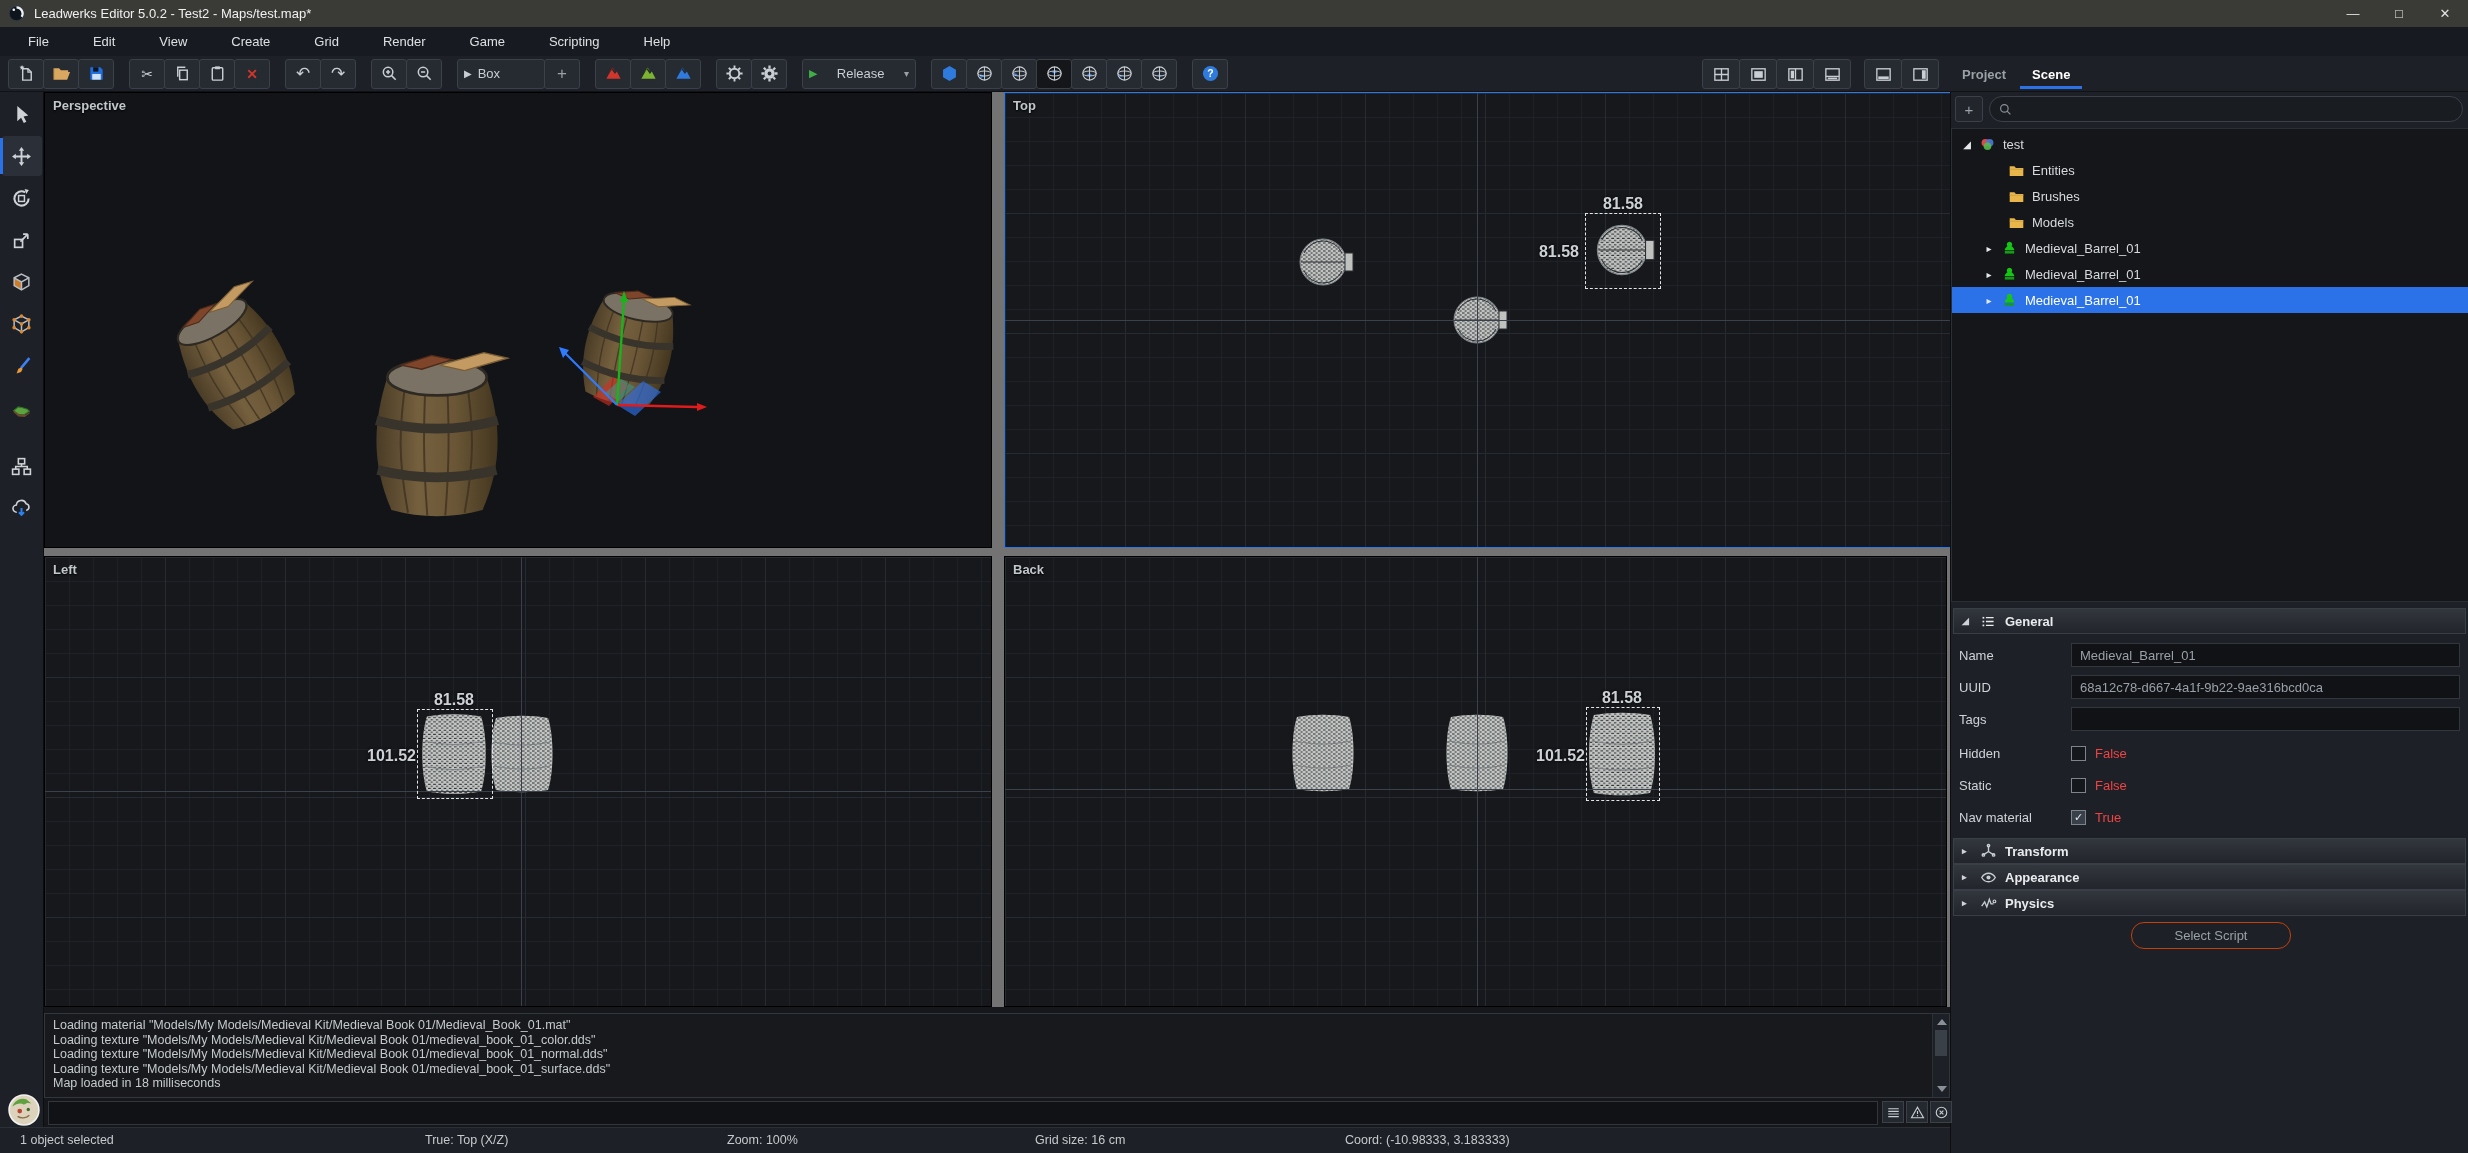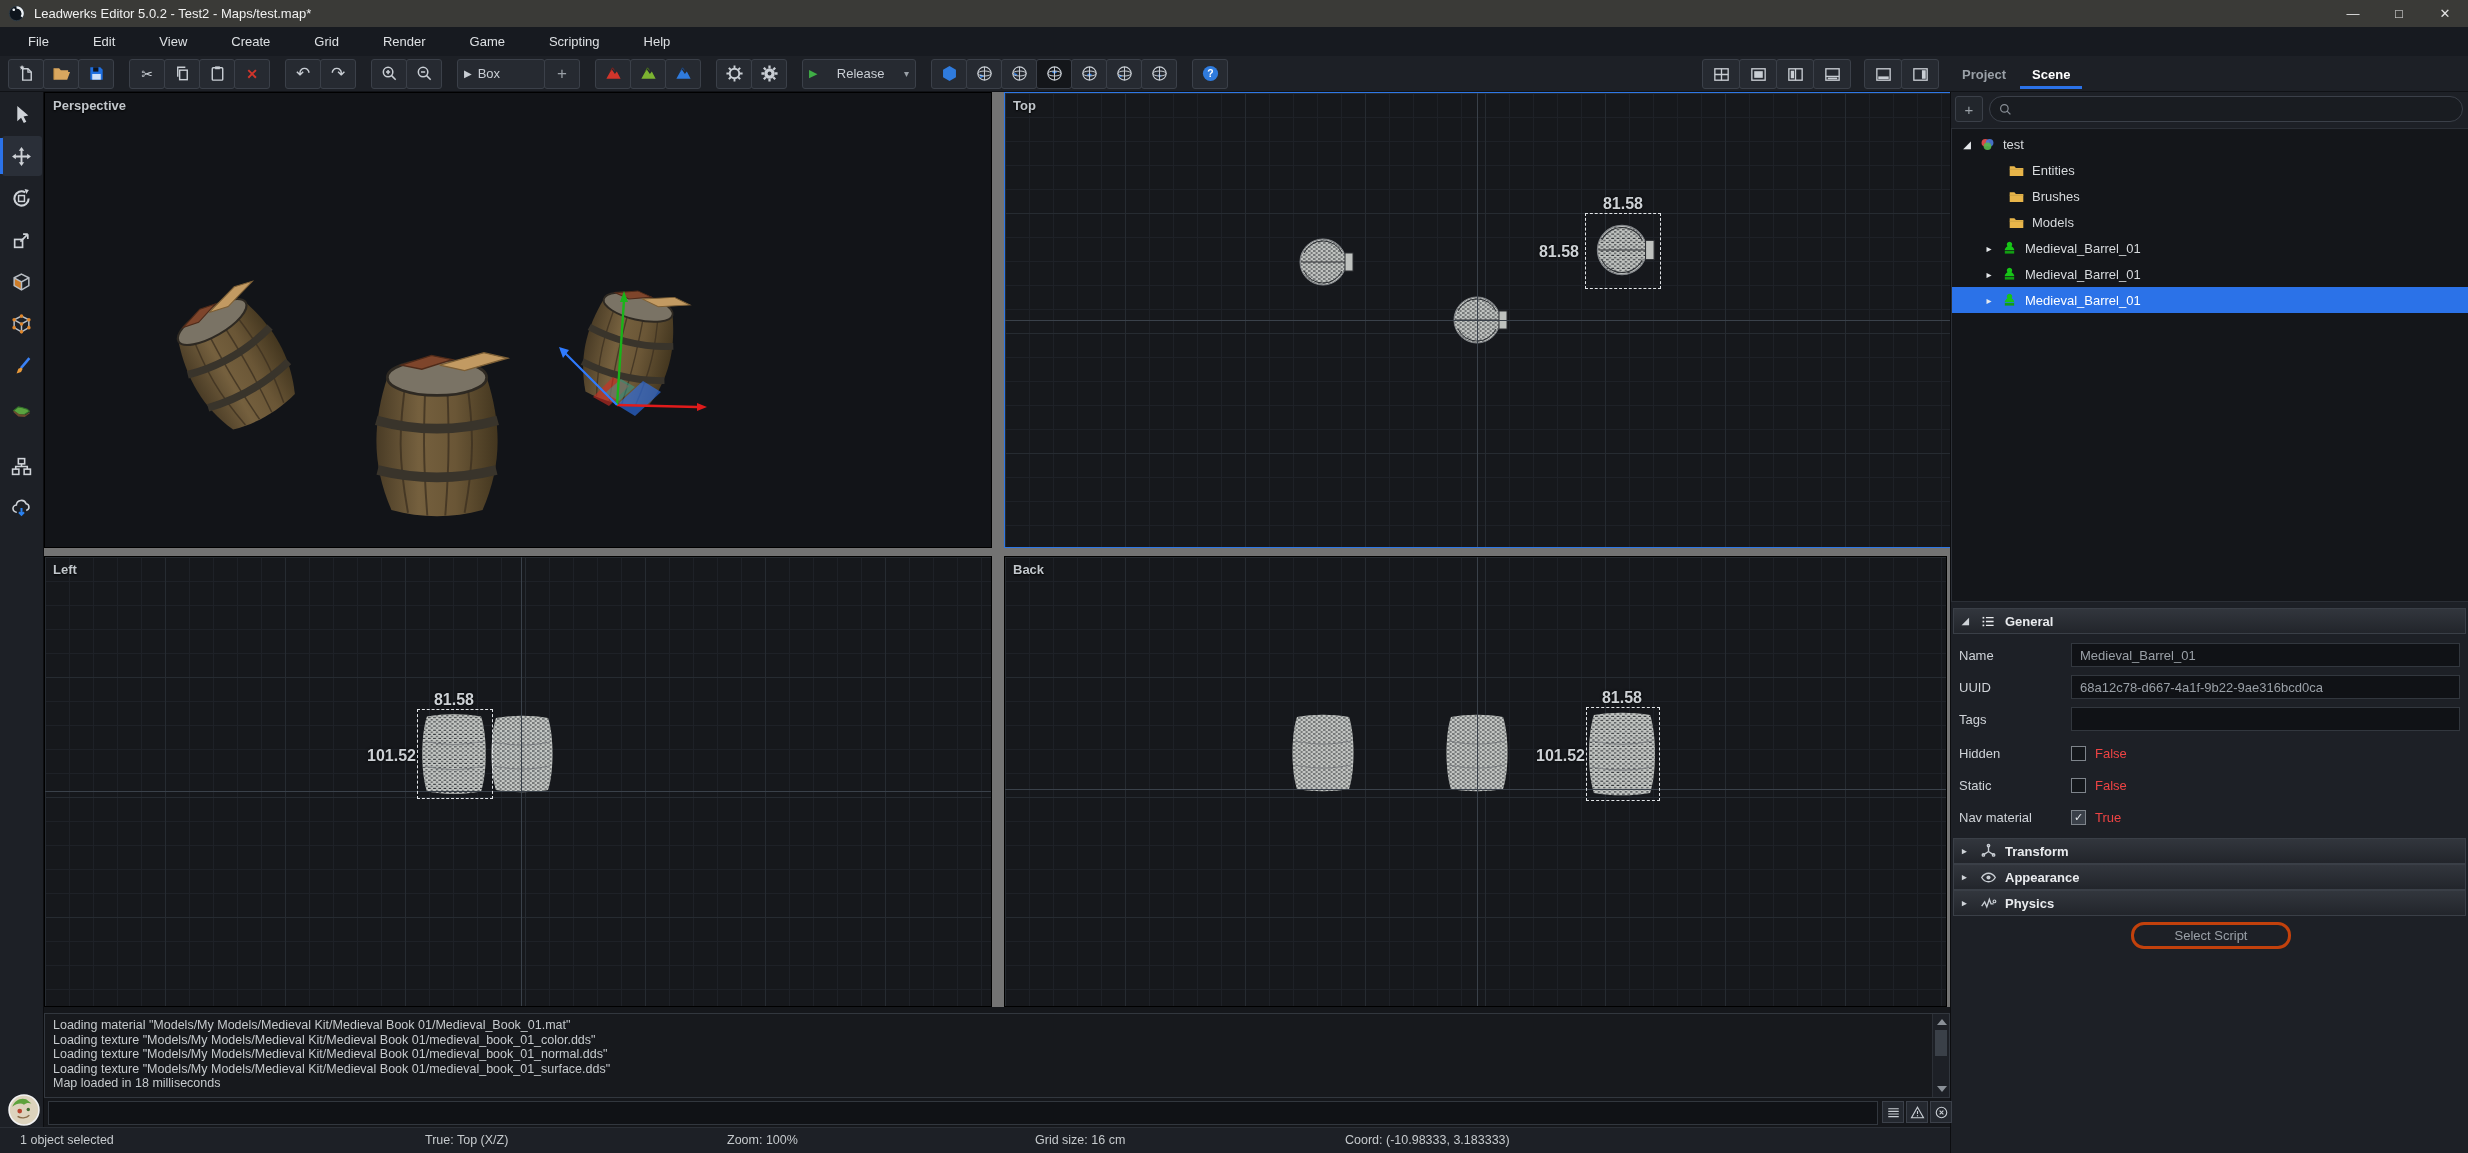--- a/index.html
+++ b/index.html
@@ -87,21 +87,21 @@
   .hdr .exp{font-size:9px;color:#cfd3d8;width:10px}
   .hdr svg{width:17px;height:17px}
   .prow{position:absolute;left:8px;right:8px;height:26px;display:flex;align-items:center}
   .plabel{width:112px;color:#cfd3d8}
   .pinput{flex:1;height:24px;background:#101216;border:1px solid #32373e;color:#9aa0a7;
           display:flex;align-items:center;padding:0 8px;overflow:hidden;white-space:nowrap}
   .cb{width:15px;height:15px;border:1px solid #7e848b;background:#14171b;display:inline-flex;
       align-items:center;justify-content:center;color:#e6e9ec;font-size:11px;margin-right:9px}
   .cb.checked{background:#3a4049}
   .cbtext{color:#ef4444}
-  .scriptbtn{position:absolute;left:180px;top:830px;width:160px;height:27px;border:3px solid #c2410c;
+  .scriptbtn{position:absolute;left:180px;top:830px;width:160px;height:27px;border:1px solid #c2410c;
              border-radius:13px;background:#1d2026;color:#9aa0a7;display:flex;align-items:center;
              justify-content:center}
 
   
   .clog{position:absolute;left:44px;top:1013px;width:1906px;height:85px;background:#17191d;
         border:1px solid #32373e;padding:4px 24px 4px 8px;color:#c6cacd;line-height:14.5px;
         font-size:12.5px;overflow:hidden}
   .sbar{position:absolute;right:0;top:0;bottom:0;width:17px;background:#1d2026;
         border-left:1px solid #2b2f36}
   .sarrow{position:absolute;left:4px;width:0;height:0;border-left:5px solid transparent;

